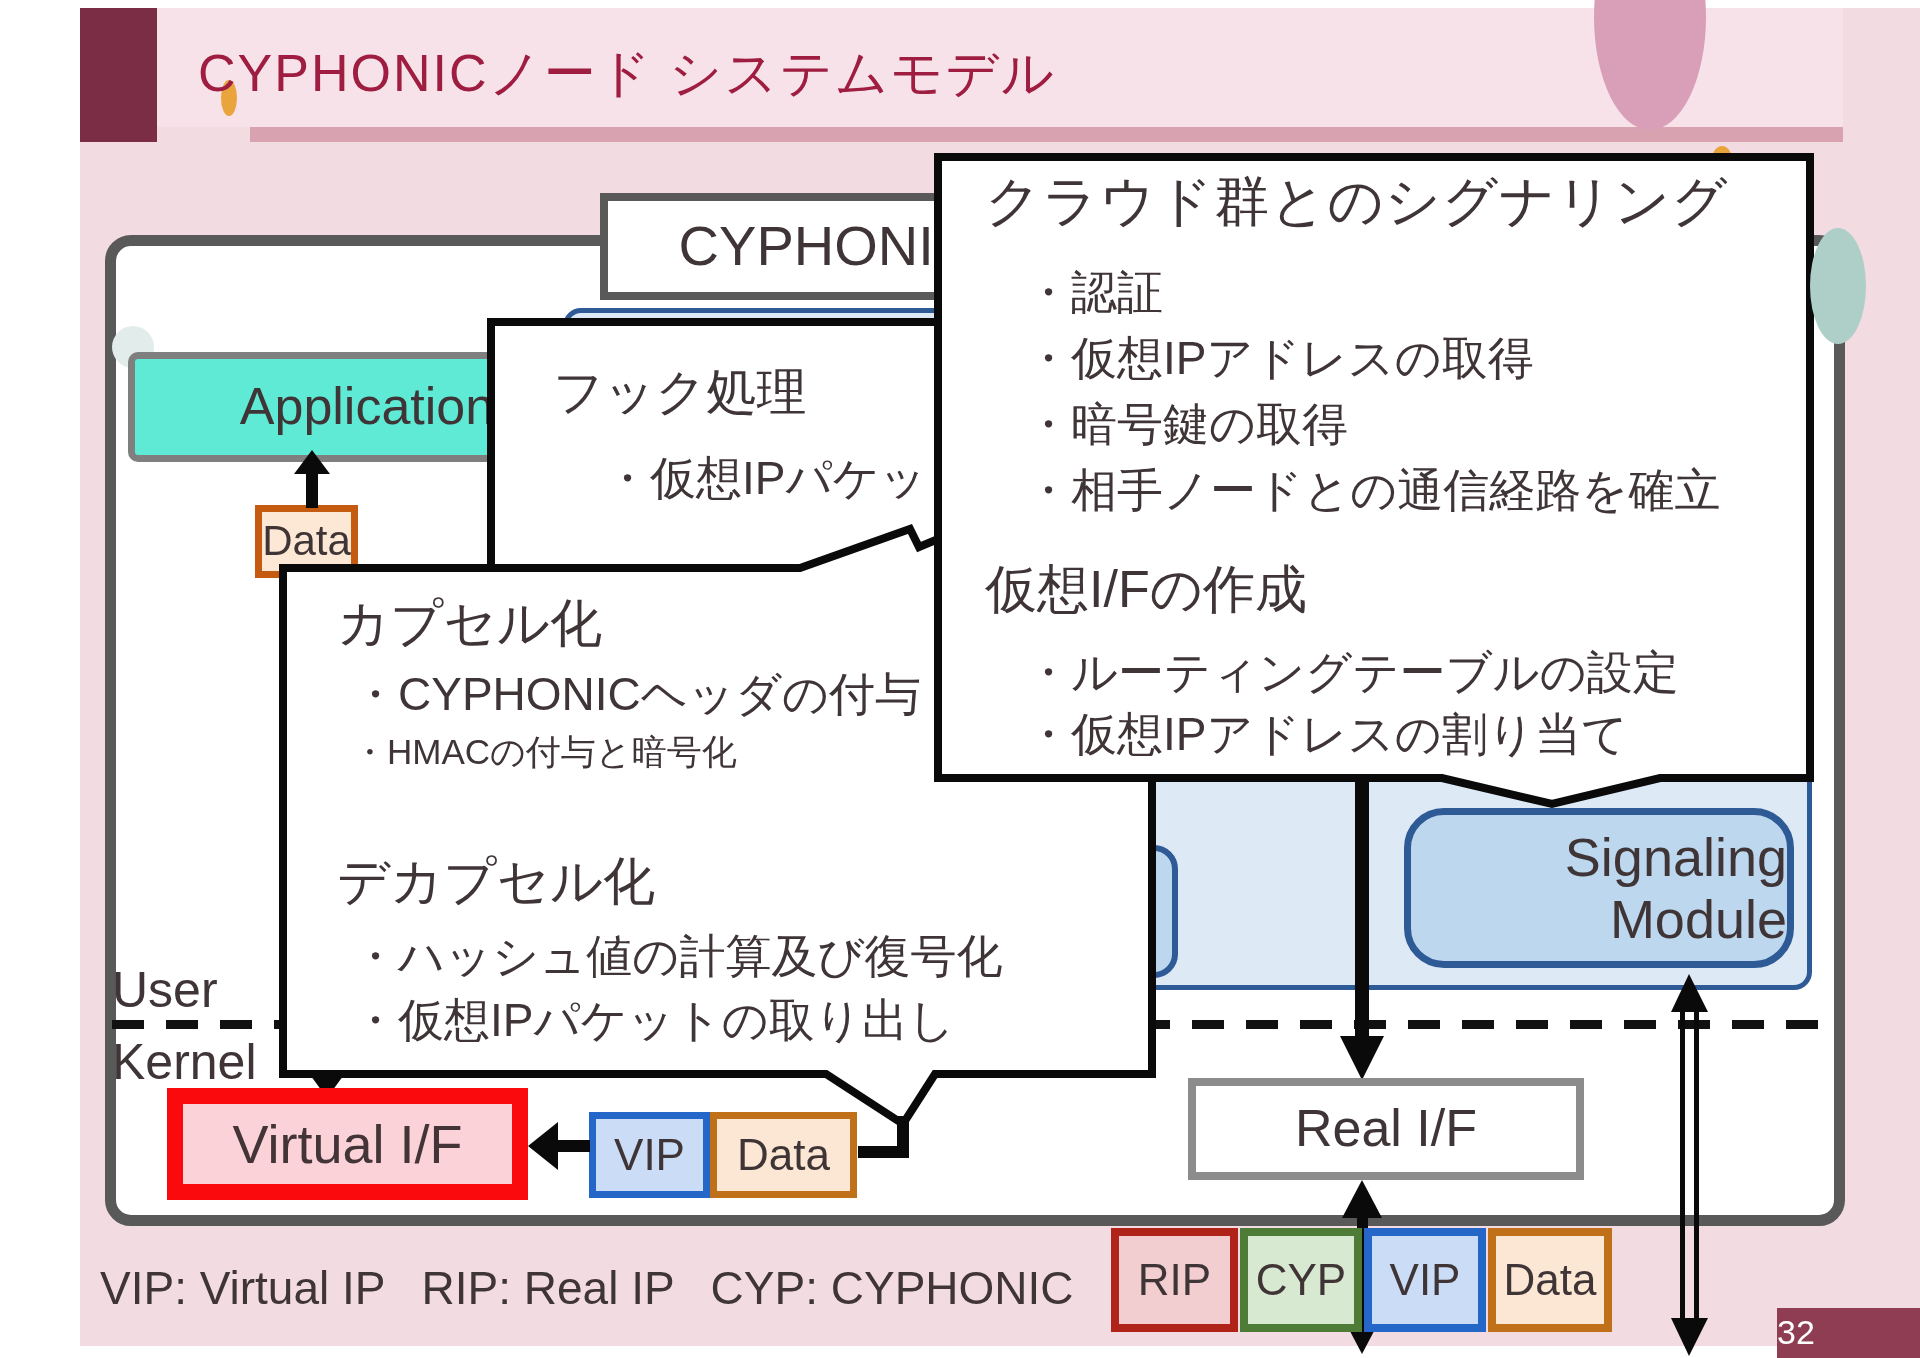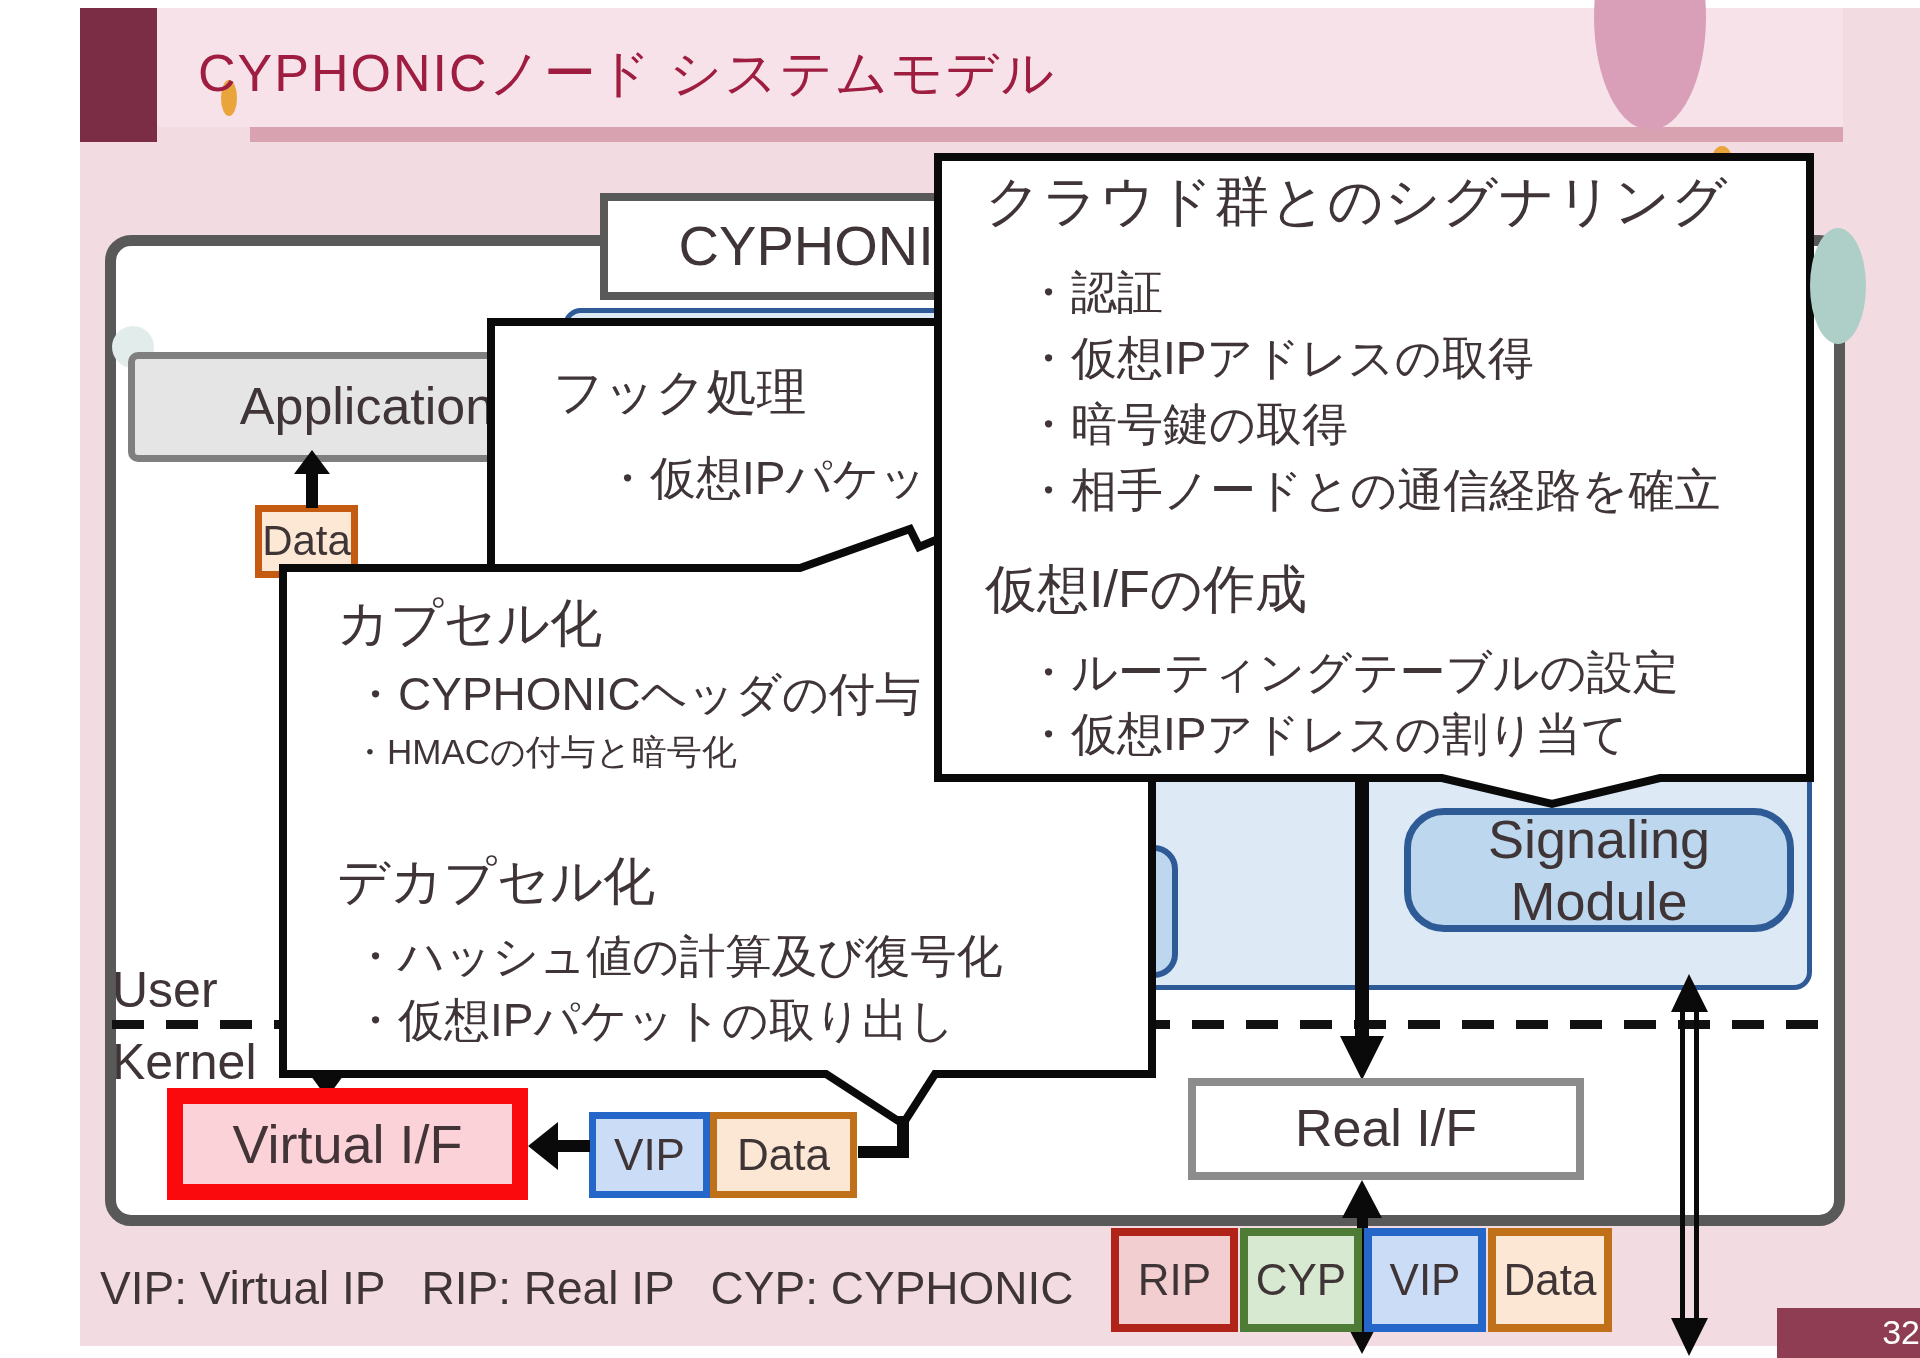--- a/index.html
+++ b/index.html
@@ -18,25 +18,25 @@
   .pink-blob{left:1594px;top:-96px;width:112px;height:226px;background:#DA9FB8;}
   .orange-dot2{left:1711px;top:146px;width:22px;height:34px;background:#E9A43C;}
   .teal-blob{left:1810px;top:228px;width:56px;height:116px;background:#AECFC8;z-index:30;}
   .faint-circle{left:112px;top:326px;width:42px;height:42px;background:#E2ECEA;z-index:3;}
   
   .node-box{left:105px;top:235px;width:1740px;height:991px;background:#fff;border:11px solid #595959;border-radius:26px;box-sizing:border-box;z-index:2;}
   .dashed-line{left:112px;top:1020px;width:1722px;height:9px;z-index:4;
     background:repeating-linear-gradient(90deg,#111 0 32px,transparent 32px 54px);}
   .blue-panel{left:563px;top:308px;width:1249px;height:682px;background:#DEE9F6;border:5px solid #2E5A96;border-radius:18px;box-sizing:border-box;z-index:5;}
   .hidden-module{left:950px;top:845px;width:228px;height:133px;background:#BDD7EE;border:6px solid #2E5A96;border-radius:24px;box-sizing:border-box;z-index:6;}
-  .signaling-box{left:1404px;top:808px;width:390px;height:124px;background:#BDD7EE;border:7px solid #2E5A96;border-radius:40px;box-sizing:border-box;z-index:7;
-    display:flex;flex-direction:column;align-items:center;justify-content:center;font-size:54px;line-height:1.3;}
+  .signaling-box{left:1404px;top:808px;width:390px;height:160px;background:#BDD7EE;border:7px solid #2E5A96;border-radius:40px;box-sizing:border-box;z-index:7;
+    display:flex;flex-direction:column;align-items:flex-end;justify-content:center;font-size:54px;line-height:1.3;}
   .daemon-box{left:600px;top:193px;width:680px;height:107px;background:#fff;border:8px solid #595959;box-sizing:border-box;z-index:9;
     display:flex;align-items:center;justify-content:center;font-size:56px;}
-  .application-box{left:128px;top:352px;width:430px;height:110px;background:#e5e5e5;border:7px solid #7F7F7F;border-radius:10px;box-sizing:border-box;z-index:10;
+  .application-box{left:128px;top:352px;width:430px;height:110px;background:#5eead4;border:7px solid #7F7F7F;border-radius:10px;box-sizing:border-box;z-index:10;
     display:flex;align-items:center;justify-content:center;font-size:52px;padding-left:48px;}
   .realif-box{left:1188px;top:1078px;width:396px;height:102px;background:#fff;border:8px solid #8C8C8C;box-sizing:border-box;z-index:11;
     display:flex;align-items:center;justify-content:center;font-size:52px;}
   .data-top-box{left:255px;top:505px;width:103px;height:73px;background:#FCE8D5;border:7px solid #C55A11;box-sizing:border-box;z-index:12;
     display:flex;align-items:center;justify-content:center;font-size:42px;}
   .hook-box{left:487px;top:318px;width:523px;height:292px;background:#fff;border:8px solid #0A0A0A;box-sizing:border-box;z-index:13;}
   .hook-title{left:553px;top:364px;font-size:50px;z-index:13;}
   .hook-b0{left:604px;top:452px;font-size:46px;z-index:13;}
   .user-label{left:112px;top:962px;font-size:50px;z-index:14;}
   .kernel-label{left:112px;top:1034px;font-size:50px;z-index:14;}
@@ -62,21 +62,21 @@
     display:flex;align-items:center;justify-content:center;font-size:44px;}
   .data-kernel{left:710px;top:1112px;width:147px;height:86px;background:#FBE7D3;border:7px solid #BF7019;box-sizing:border-box;z-index:17;
     display:flex;align-items:center;justify-content:center;font-size:44px;}
   .pkt{top:1228px;height:104px;box-sizing:border-box;z-index:18;display:flex;align-items:center;justify-content:center;font-size:44px;}
   .pkt-rip{left:1111px;width:127px;background:#F2CED0;border:8px solid #B02318;}
   .pkt-cyp{left:1240px;width:122px;background:#D8E9D2;border:8px solid #4E7B35;}
   .pkt-vip{left:1364px;width:122px;background:#CBDCF6;border:8px solid #2467C9;}
   .pkt-data{left:1488px;width:124px;background:#FBE7D3;border:8px solid #BF7019;}
   .legend{left:100px;top:1262px;font-size:46px;z-index:18;display:flex;gap:36px;}
   .page-num{left:1777px;top:1308px;width:143px;height:50px;background:#8E3D52;color:#fff;font-size:34px;z-index:19;
-    display:flex;align-items:center;justify-content:flex-end;}
+    display:flex;align-items:center;justify-content:flex-start;}
 </style>
 </head>
 <body>
 
 <div id="page">
 
   <div class="abs slide-bg"></div>
   <div class="abs title-band"></div>
   <div class="abs band-shadow"></div>
   <div class="abs maroon-block"></div>

